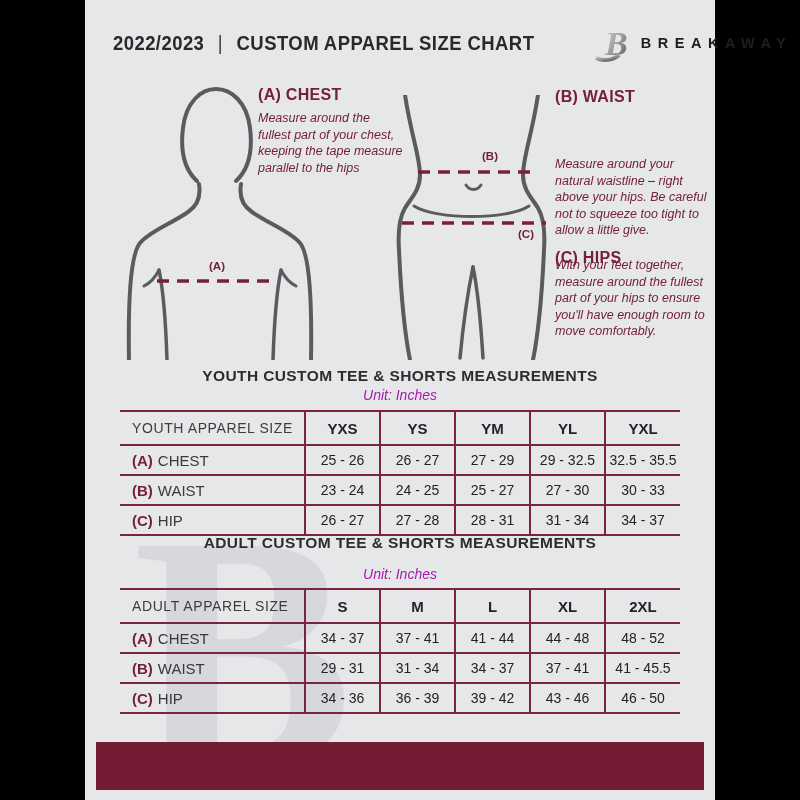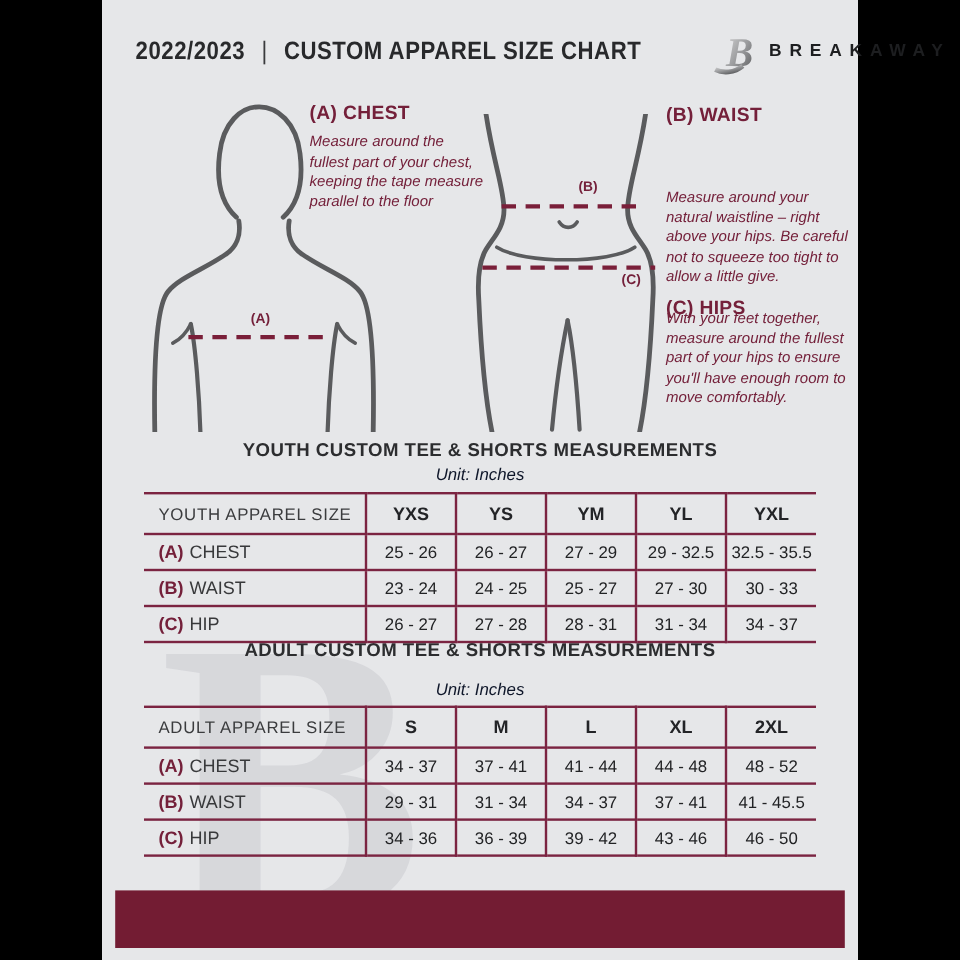--- a/index.html
+++ b/index.html
@@ -57,21 +57,21 @@
     position:absolute;width:40px;text-align:center;
     font-weight:800;font-size:11.5px;color:var(--accent);
   }
   
   .section-title{
     position:absolute;left:0;width:100%;text-align:center;
     font-weight:700;font-size:15.5px;letter-spacing:.4px;color:#2c2d2f;
   }
   .section-unit{
     position:absolute;left:0;width:100%;text-align:center;
-    font-style:italic;font-weight:500;font-size:14px;color:#0f172a;
+    font-style:italic;font-weight:500;font-size:14px;color:#a21caf;
   }
   
   table.size-table{
     position:absolute;left:35px;width:560px;
     border-collapse:collapse;table-layout:fixed;
   }
   .size-table td{
     border-top:2px solid var(--line);
     border-bottom:2px solid var(--line);
     border-right:2px solid var(--line);
@@ -160,21 +160,21 @@
     <path d="M83 172 C88 196 91 231 93 263" stroke-width="3.5"></path>
 
     <path d="M28 77 L142 77" stroke="#7a1f39" stroke-width="3.5" stroke-dasharray="12 8" stroke-linecap="butt"></path>
 
     <path d="M12 128 L156 128" stroke="#7a1f39" stroke-width="3.5" stroke-dasharray="12 8" stroke-linecap="butt"></path>
   </svg>
   <span class="fig-label" style="left:385px;top:150px;">(B)</span>
   <span class="fig-label" style="left:421px;top:228px;">(C)</span>
 
   <div class="guide-heading" style="left:173px;top:86px;">(A) CHEST</div>
-  <div class="guide-text" style="left:173px;top:110px;width:145px;">Measure around the fullest part of your chest, keeping the tape measure parallel to the floor</div>
+  <div class="guide-text" style="left:173px;top:110px;width:145px;">Measure around the fullest part of your chest, keeping the tape measure parallel to the hips</div>
 
   <div class="guide-heading" style="left:470px;top:88px;">(B) WAIST</div>
   <div class="guide-text" style="left:470px;top:112px;width:152px;margin-top:44px;">Measure around your natural waistline – right above your hips. Be careful not to squeeze too tight to allow a little give.</div>
 
   <div class="guide-heading" style="left:470px;top:221px;margin-top:28px;">(C) HIPS</div>
   <div class="guide-text" style="left:470px;top:257px;width:152px;">With your feet together, measure around the fullest part of your hips to ensure you'll have enough room to move comfortably.</div>
 
   <div class="watermark">B</div>
 
   <div class="section-title" style="top:367px;">YOUTH CUSTOM TEE &amp; SHORTS MEASUREMENTS</div>

